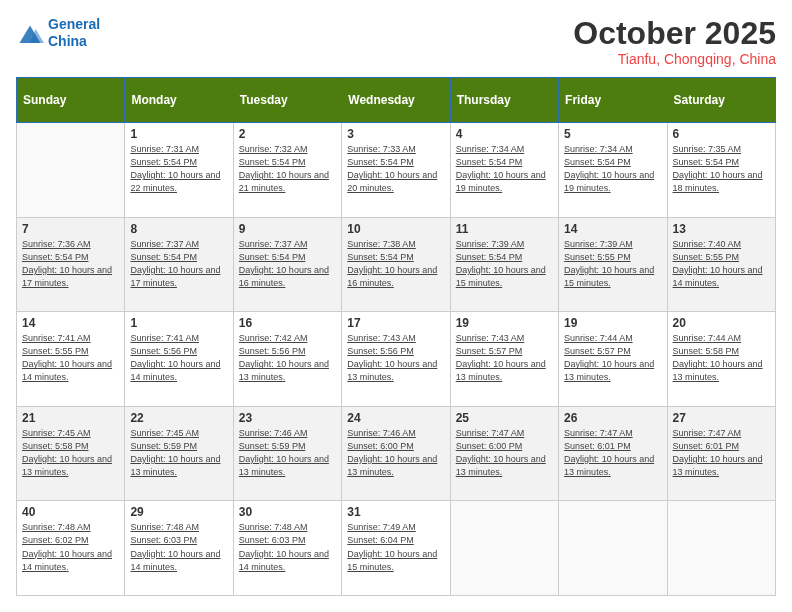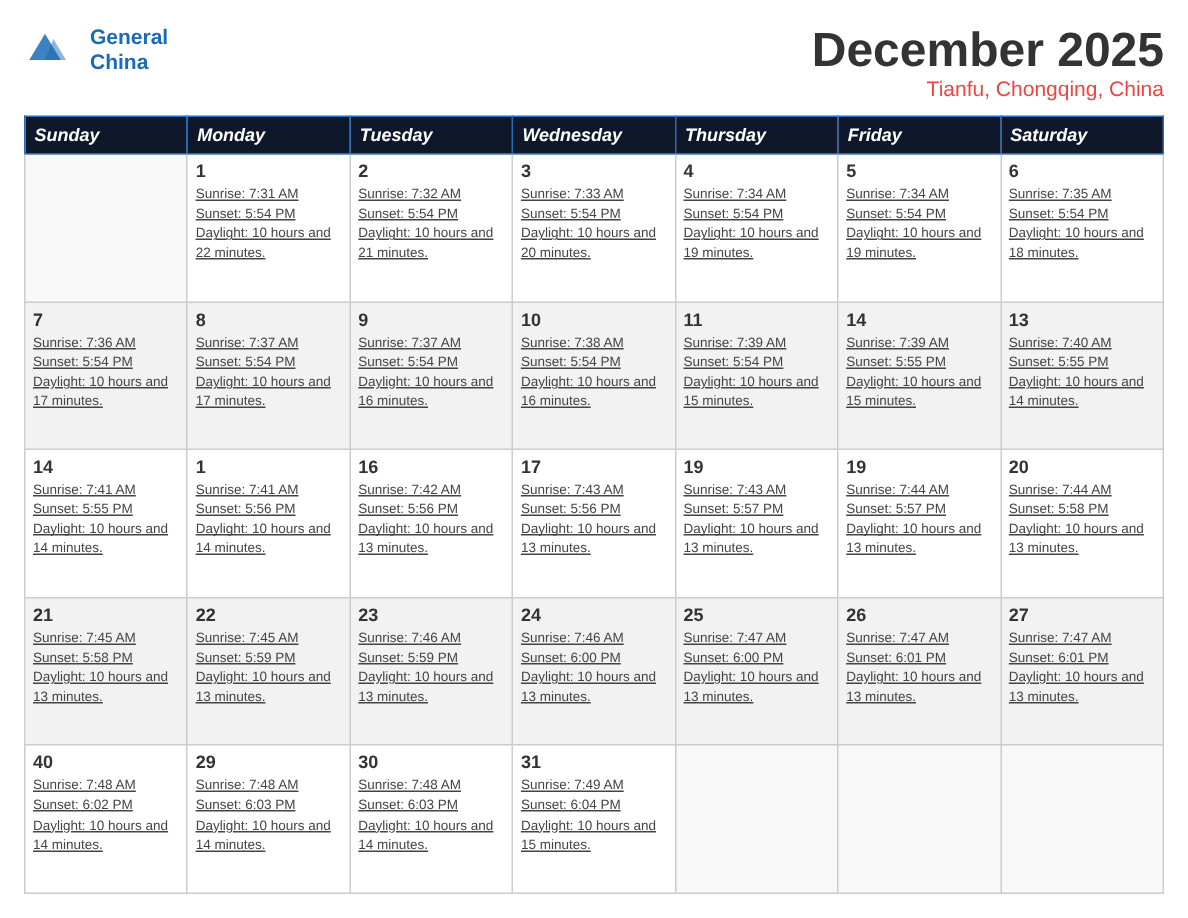--- a/index.html
+++ b/index.html
@@ -18,22 +18,22 @@
       flex-direction: column;
     }
     .header {
       display: flex;
       justify-content: space-between;
       align-items: flex-start;
       margin-bottom: 10px;
     }
     .logo {
       display: flex;
-      align-items: center;
-      gap: 16px;
+      align-items: flex-end;
+      gap: 4px;
     }
     .logo-text {
       font-size: 14px;
       font-weight: bold;
       color: #333;
       line-height: 1.2;
     }
     .logo-text span {
       color: #1a6bb5;
     }
@@ -55,28 +55,27 @@
       color: #ef4444;
     }
     .calendar {
       flex: 1;
       border: 1px solid #ccc;
       border-collapse: collapse;
       width: 100%;
       table-layout: fixed;
     }
     .calendar th {
-      background-color: #0f172a;
+      background-color: #4d7c0f;
       color: #fff;
       text-align: left;
-      padding: 5px 6px;
+      padding: 15px 6px;
       font-size: 12px;
       font-weight: bold;
       border: 1px solid #2a6db5;
-      font-style: italic;
     }
     .calendar td {
       vertical-align: top;
       padding: 4px 5px;
       border: 1px solid #ccc;
       font-size: 9.5px;
       color: #333;
       height: 88px;
       width: calc(100% / 7);
       background: #fff;
@@ -109,21 +108,21 @@
       <svg class="logo-icon" viewBox="0 0 40 40">
         <polygon points="20,5 35,30 5,30" fill="#1a6bb5" opacity="0.85"></polygon>
         <polygon points="28,10 40,30 20,30" fill="#1a6bb5" opacity="0.5"></polygon>
       </svg>
       <div class="logo-text">
         <div><span>General</span></div>
         <div><span>China</span></div>
       </div>
     </div>
     <div class="title-block">
-      <div class="month-title">December 2025</div>
+      <div class="month-title">October 2025</div>
       <div class="location">Tianfu, Chongqing, China</div>
     </div>
   </div>
 
   <table class="calendar">
     <thead>
       <tr>
         <th>Sunday</th>
         <th>Monday</th>
         <th>Tuesday</th>

